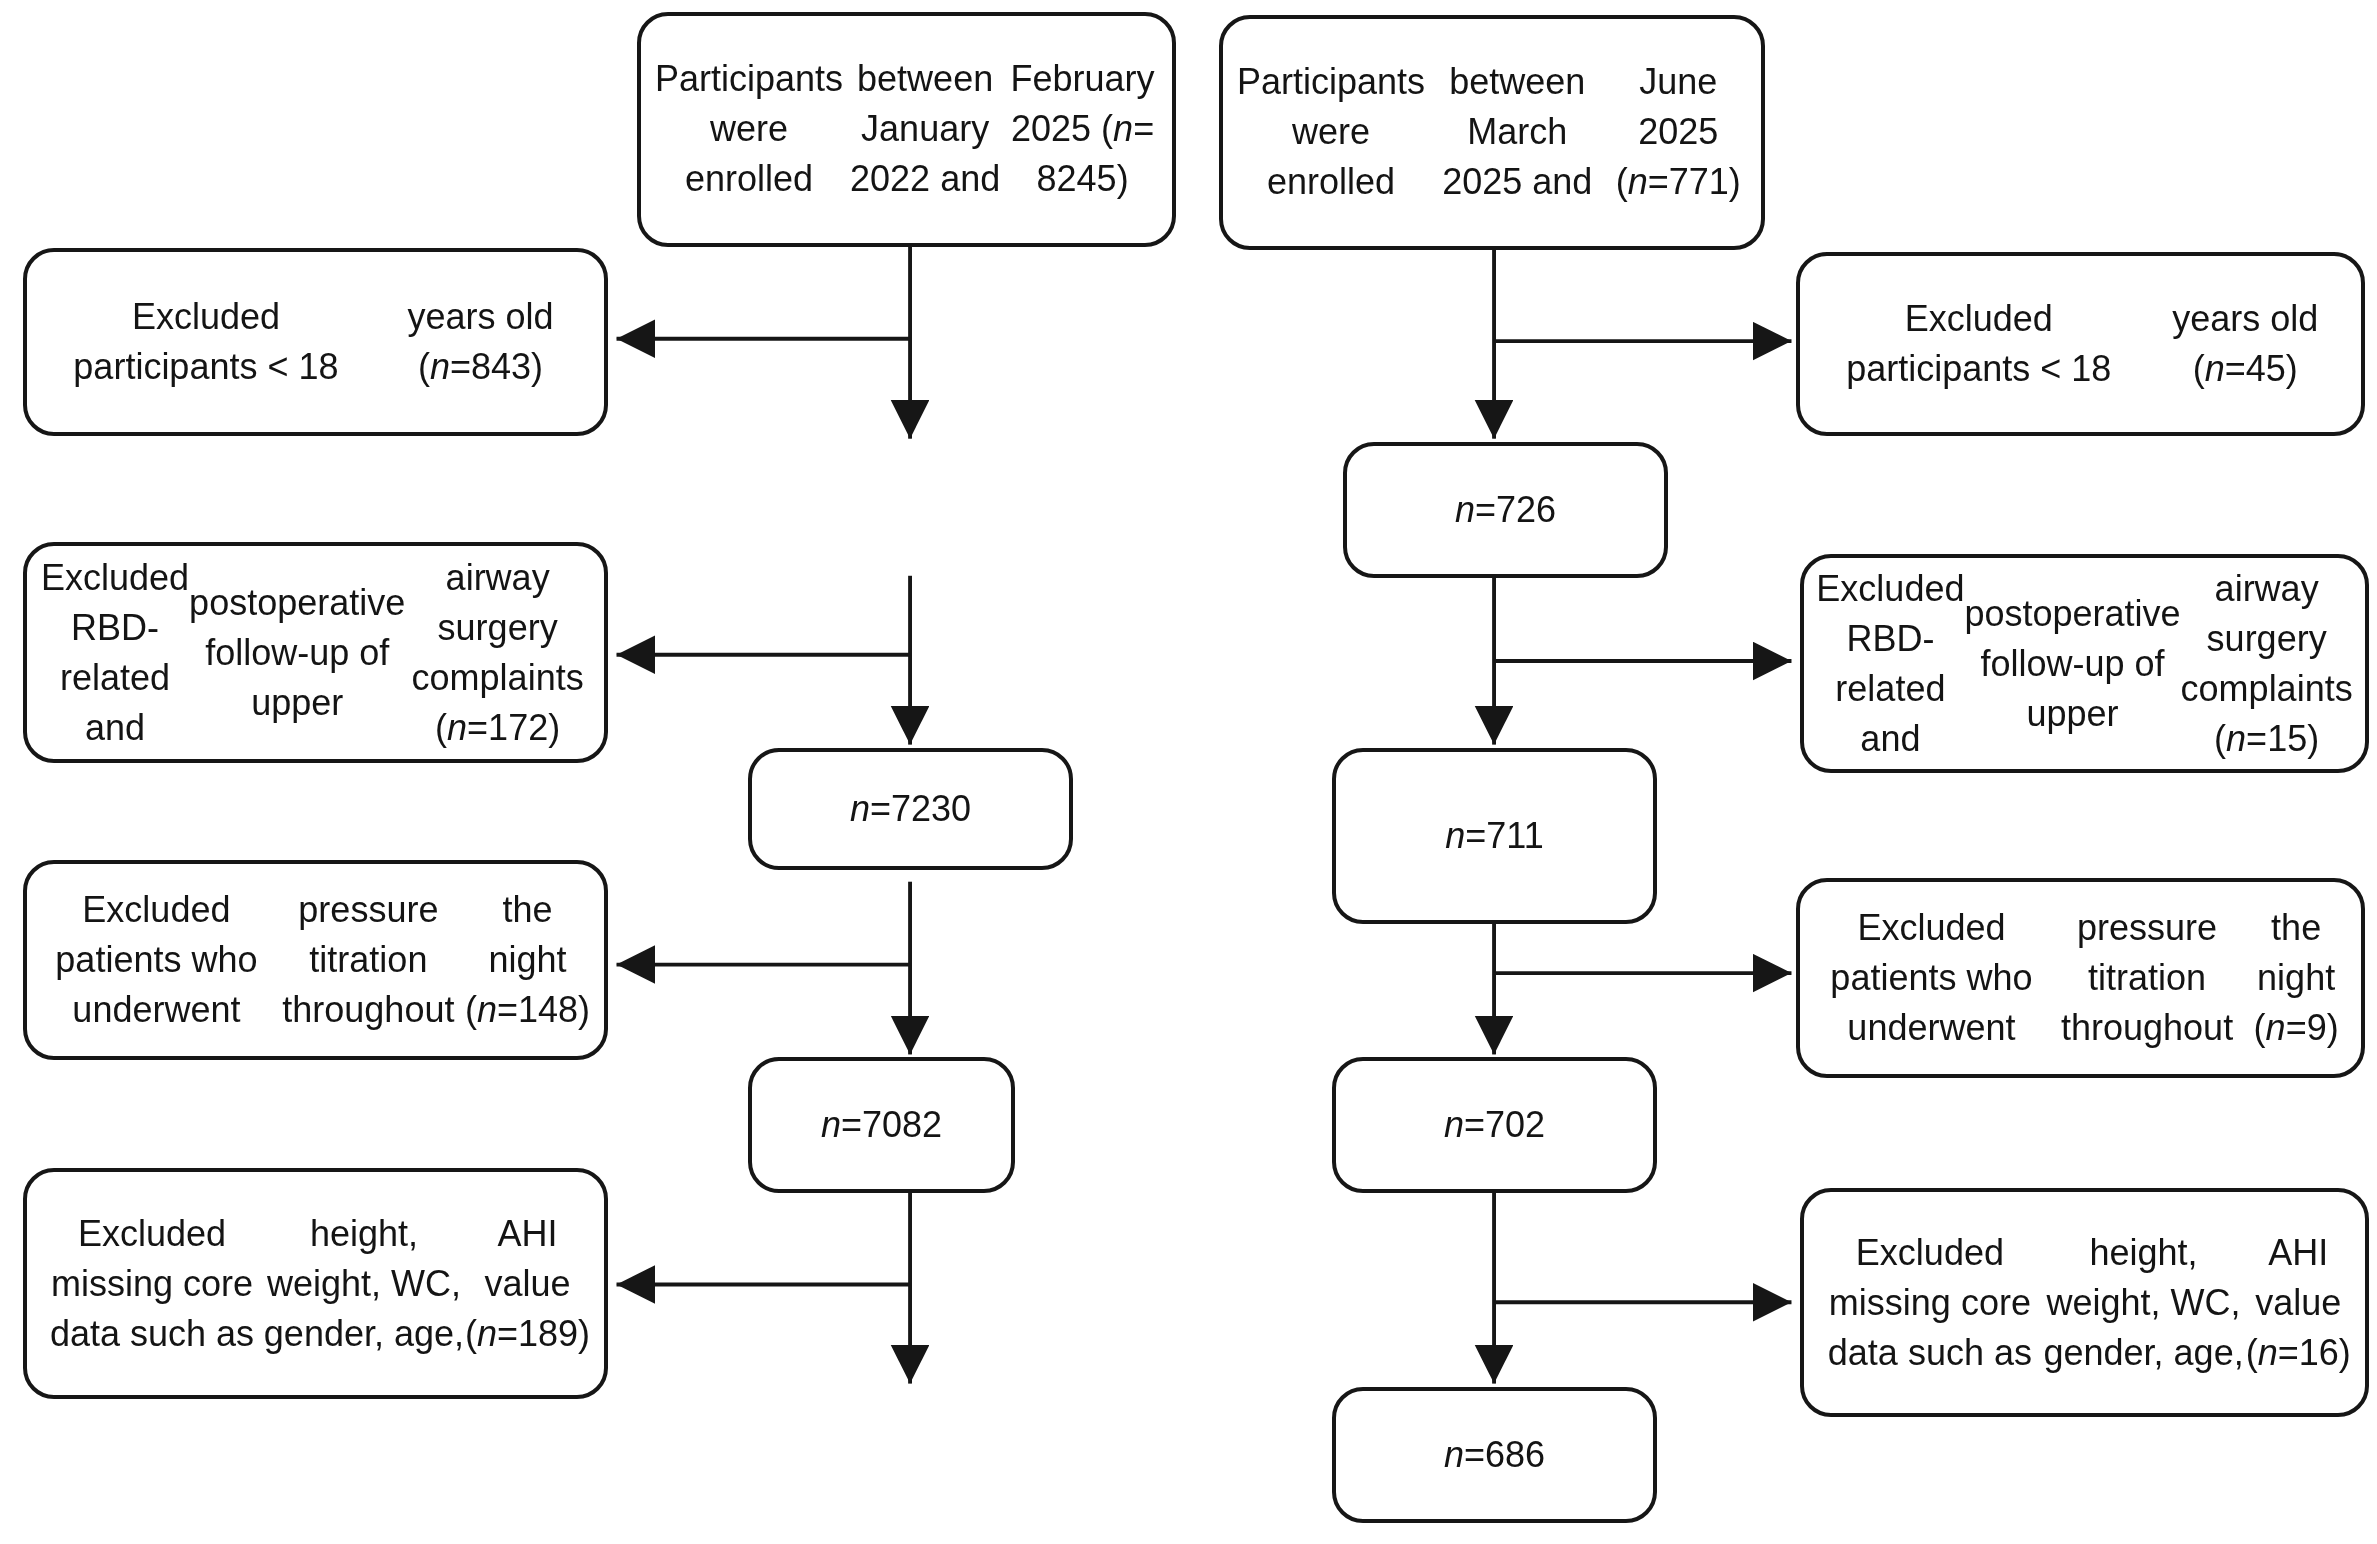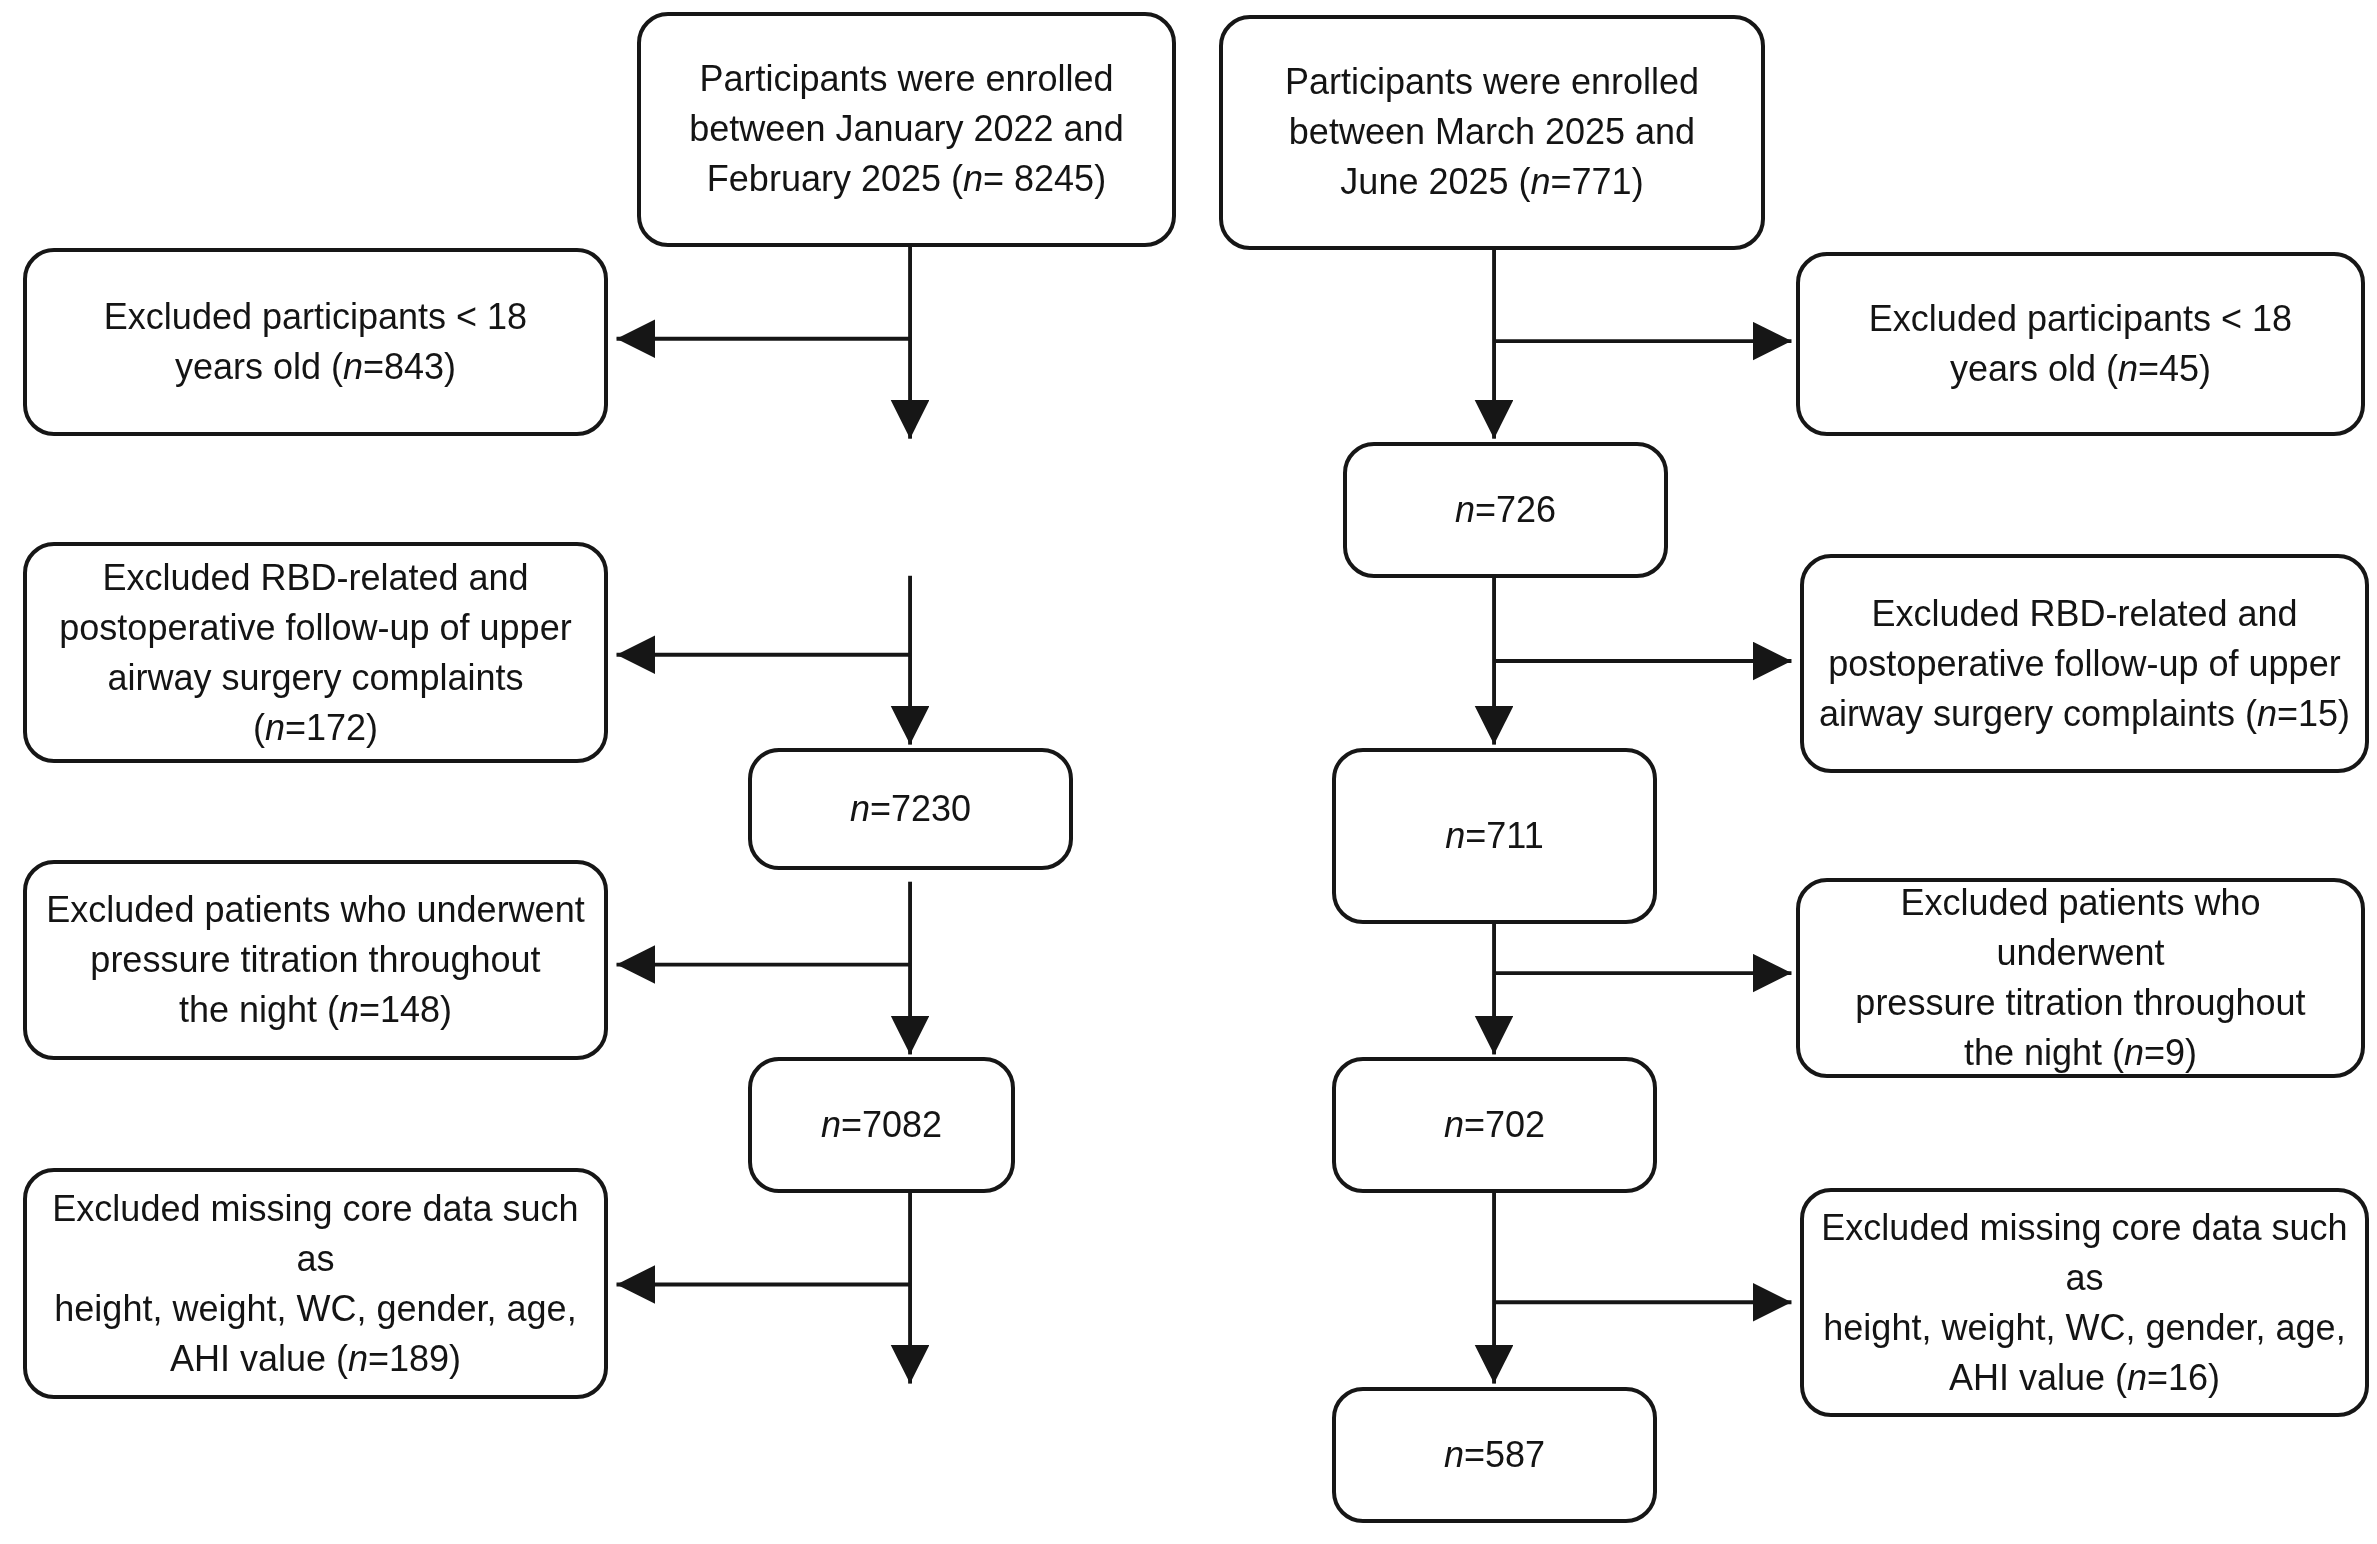--- a/index.html
+++ b/index.html
@@ -23,21 +23,21 @@
     width: 2377px;
     height: 1545px;
   }
   .box {
     position: absolute;
     box-sizing: border-box;
     background: #ffffff;
     border: 4.6px solid #161616;
     border-radius: 31px;
     display: flex;
-    flex-direction: column;
+    flex-direction: row;
     justify-content: center;
     align-items: center;
     text-align: center;
     font-size: 36px;
     line-height: 50px;
     padding: 6.2px 14px;
   }
   .it {
     font-style: italic;
   }
@@ -165,17 +165,17 @@
   <div class="box r-n1">
     <div><span class="it">n</span><span>=726</span></div>
   </div>
   <div class="box r-n2">
     <div><span class="it">n</span><span>=711</span></div>
   </div>
   <div class="box r-n3">
     <div><span class="it">n</span><span>=702</span></div>
   </div>
   <div class="box r-n4">
-    <div><span class="it">n</span><span>=587</span></div>
+    <div><span class="it">n</span><span>=686</span></div>
   </div>
 
 </div>
 
 
 </body></html>

